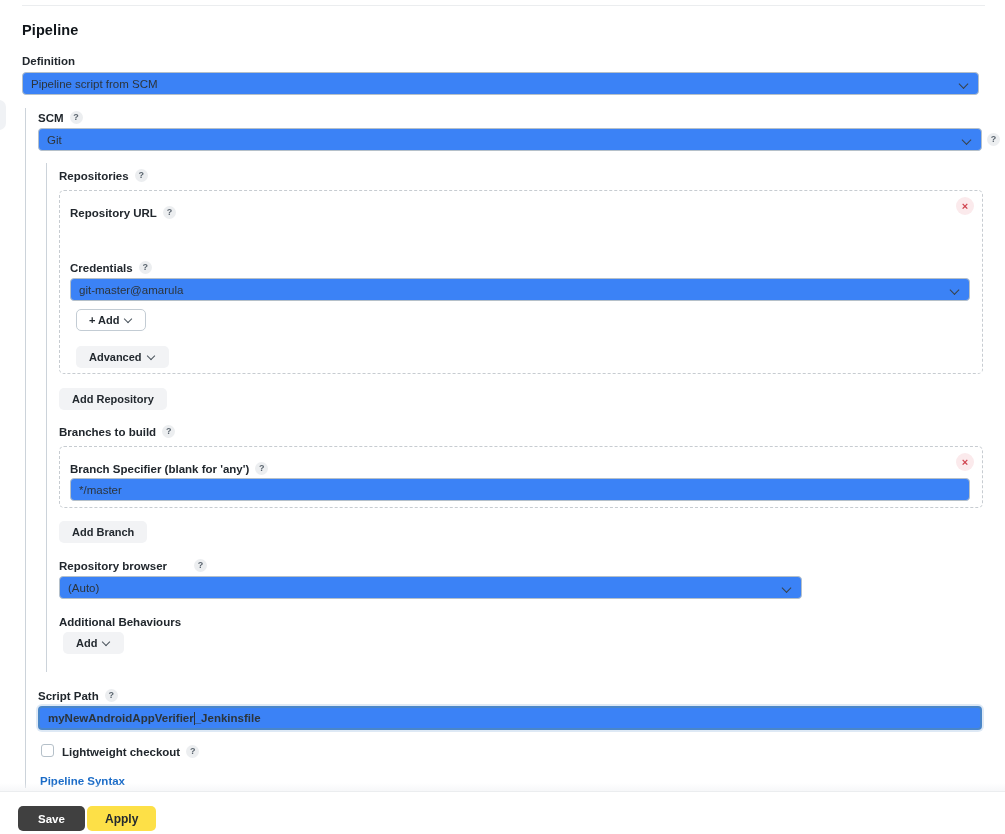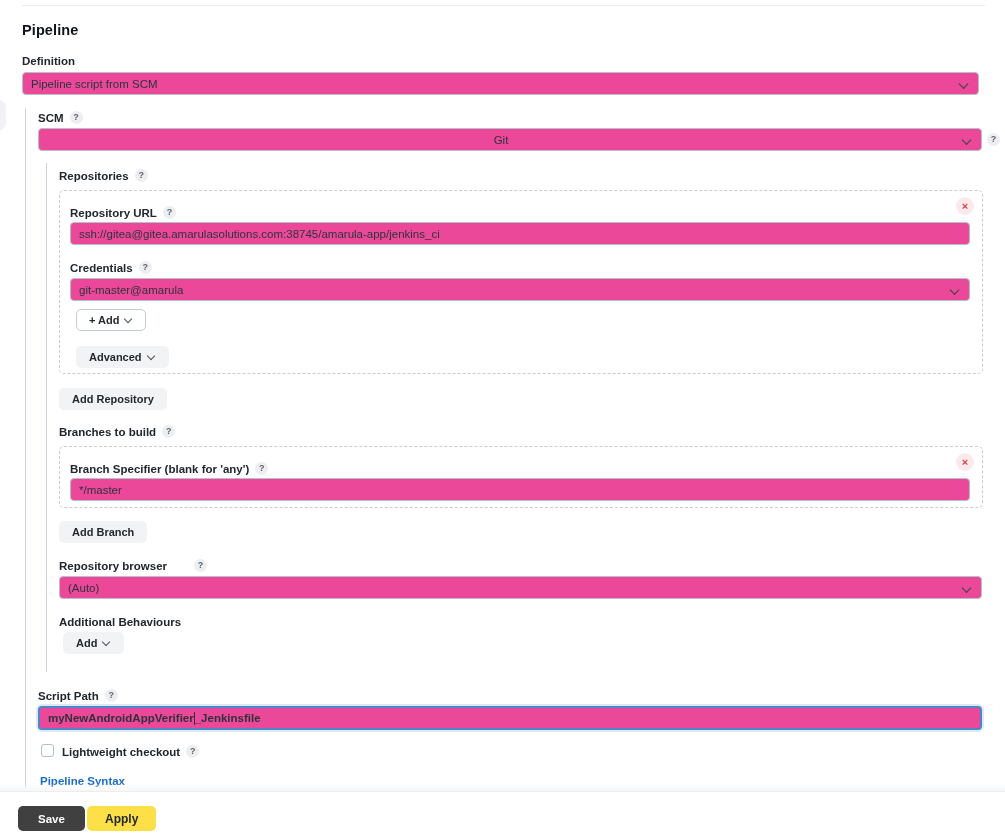--- a/index.html
+++ b/index.html
@@ -39,21 +39,21 @@
     width: 13px; height: 13px; border-radius: 50%;
     background: #eceef0; color: #5a646e;
     font-size: 9px; font-weight: bold; line-height: 1;
     font-family: "Liberation Sans", sans-serif;
   }
 
   
   .ctl {
     position: absolute; height: 23px;
     border: 1px solid #b5c0c9; border-radius: 4px;
-    background: #ec4899; font-size: 11.5px; color: #2c343b;
+    background: #3b82f6; font-size: 11.5px; color: #2c343b;
     display: flex; align-items: center; padding: 0 8px;
     font-family: "Liberation Sans", sans-serif;
   }
   .ctl.sel { padding-right: 26px; }
   .chev {
     position: absolute; right: 9px; top: 50%; transform: translateY(-50%);
     width: 9px; height: 9px; pointer-events: none;
   }
   .chev::before {
     content: ""; position: absolute; left: 0; top: 1px;
@@ -160,43 +160,40 @@
     <span>Pipeline script from SCM</span>
     <span class="chev"></span>
   </div>
 
   <div class="guide" style="left:25px; top:108px; height:680px;"></div>
 
   <div class="field-label lbl-abs" style="left:38px; top:111px;">
     <span>SCM</span>
     <span class="help-icon">?</span>
   </div>
-  <div class="ctl sel" style="left:38px; top:128px; width:944px;justify-content:center;">
+  <div class="ctl sel" style="left:38px; top:128px; width:944px;">
     <span>Git</span>
     <span class="chev"></span>
   </div>
   <span class="help-icon" style="position:absolute; left:987px; top:133px;">?</span>
 
   <div class="guide" style="left:46px; top:163px; height:509px;"></div>
 
   <div class="field-label lbl-abs" style="left:59px; top:169px;">
     <span>Repositories</span>
     <span class="help-icon">?</span>
   </div>
 
   <div class="dashed" style="left:59px; top:190px; width:924px; height:184px;"></div>
 
   <div class="del" style="left:956px; top:197px;">×</div>
 
   <div class="field-label lbl-abs" style="left:70px; top:206px;">
     <span>Repository URL</span>
     <span class="help-icon">?</span>
-  </div>
-  <div class="ctl" style="left:70px; top:222px; width:900px;">
-    <span>ssh://gitea@gitea.amarulasolutions.com:38745/amarula-app/jenkins_ci</span>
   </div>
 
   <div class="field-label lbl-abs" style="left:70px; top:261px;">
     <span>Credentials</span>
     <span class="help-icon">?</span>
   </div>
   <div class="ctl sel" style="left:70px; top:278px; width:900px;">
     <span>git-master@amarula</span>
     <span class="chev"></span>
   </div>
@@ -233,21 +230,21 @@
   </div>
 
   <div class="btn btn-soft" style="left:59px; top:521px;">
     <span>Add Branch</span>
   </div>
 
   <div class="field-label lbl-abs" style="left:59px; top:559px;gap:27px;">
     <span>Repository browser</span>
     <span class="help-icon">?</span>
   </div>
-  <div class="ctl sel" style="left:59px; top:576px; width:923px;">
+  <div class="ctl sel" style="left:59px; top:576px; width:743px;">
     <span>(Auto)</span>
     <span class="chev"></span>
   </div>
 
   <div class="field-label lbl-abs" style="left:59px; top:616px;">
     <span>Additional Behaviours</span>
   </div>
   <div class="btn btn-soft" style="left:63px; top:632px;">
     <span>Add</span>
     <span class="mini-chev"></span>

